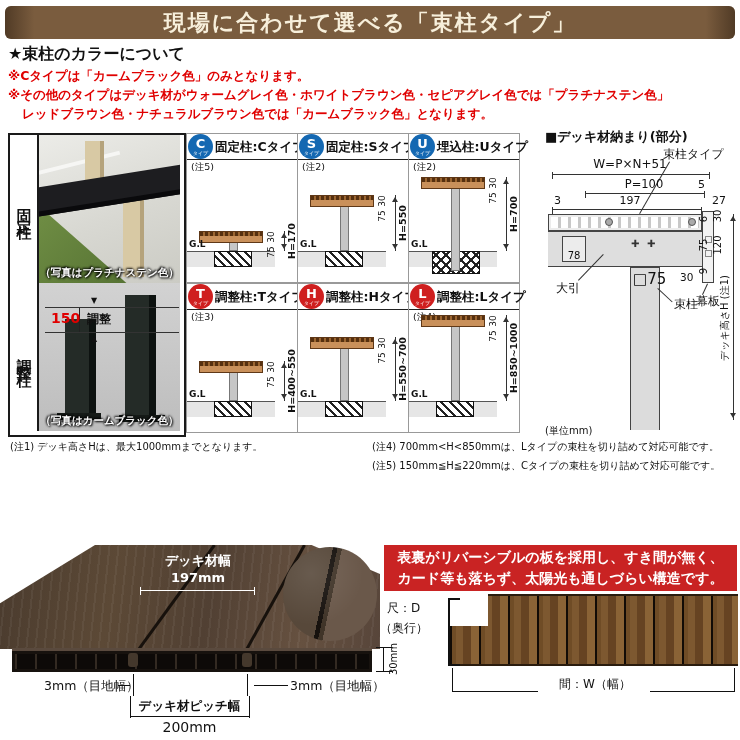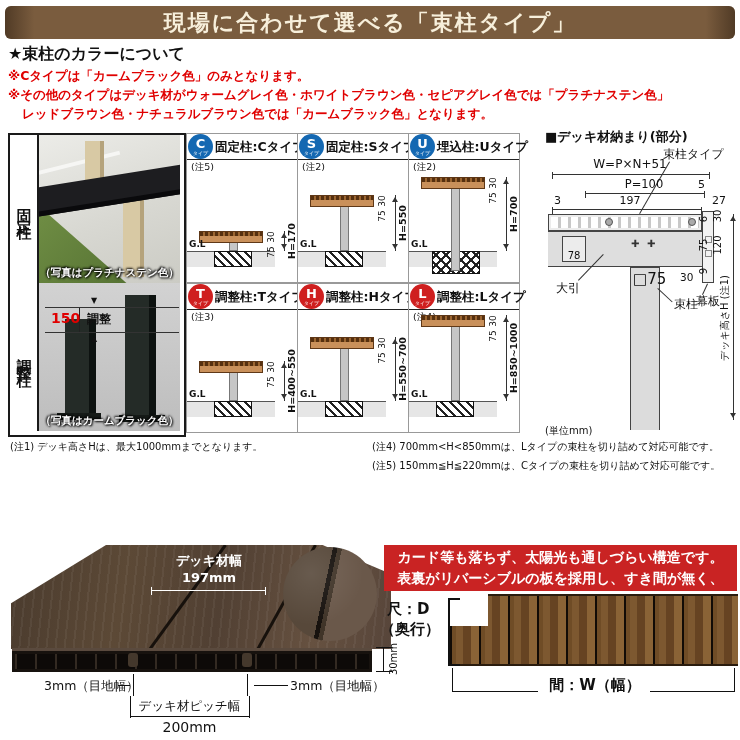--- a/index.html
+++ b/index.html
@@ -92,21 +92,21 @@
   .dpost2{position:absolute;left:85px;top:139px;width:30px;height:163px;background:#dcdcdc;
           border-left:1px solid #444;border-right:1px solid #444;border-top:1px solid #444;box-sizing:border-box;}
   .vline{position:absolute;border-left:1px solid #333;}
   .vline::before{content:'';position:absolute;top:-1px;left:-4px;border:3.5px solid transparent;border-bottom:5px solid #333;}
   .vline::after{content:'';position:absolute;bottom:-1px;left:-4px;border:3.5px solid transparent;border-top:5px solid #333;}
   
   .notetxt{position:absolute;font-size:10px;white-space:nowrap;text-align:center;}
   
   #deckphoto{position:absolute;left:0;top:545px;width:380px;height:104px;
      background:linear-gradient(100deg,#4a3b2e 0%,#5c4936 30%,#514033 55%,#665140 80%,#57453a 100%);
-     clip-path:polygon(25% 0,82% 0,100% 28%,100% 100%,0 100%,0 56%);margin-left:11px;}
+     clip-path:polygon(25% 0,82% 0,100% 28%,100% 100%,0 100%,0 56%);}
   #deckphoto::before{content:'';position:absolute;inset:0;
      background:repeating-linear-gradient(96deg,rgba(255,255,255,.05) 0 2px,transparent 2px 9px);}
   .seam{position:absolute;top:0;width:3px;height:130px;background:#17110c;transform-origin:top center;}
   .wdim{position:absolute;border-top:1.5px solid #fff;}
   .wdim::before,.wdim::after{content:'';position:absolute;top:-4px;width:0;height:8px;border-left:1.5px solid #fff;}
   .wdim::before{left:0;} .wdim::after{right:0;}
   .wtxt{position:absolute;color:#fff;font-size:13px;font-weight:bold;white-space:nowrap;text-align:center;}
   #xsection{position:absolute;left:12px;top:648px;width:360px;height:24px;background:#17120e;border-top:3px solid #5a4a3e;box-sizing:border-box;}
   #xsection::before{content:'';position:absolute;left:3px;right:3px;top:3px;bottom:3px;
      background:repeating-linear-gradient(90deg,#332a22 0 2px,#0d0a08 2px 20px);}
@@ -117,21 +117,21 @@
   #circle-inset{position:absolute;left:283px;top:547px;width:94px;height:94px;border-radius:50%;z-index:5;
      background:radial-gradient(circle at 30% 28%,rgba(255,255,255,.10),transparent 55%),
          linear-gradient(102deg,#57483a 0 44%,#17120e 44% 48%,#403428 48% 52%,#6a584a 52% 100%);}
   #featurebox{position:absolute;left:384px;top:545px;width:353px;height:46px;background:#c92323;
      display:flex;flex-direction:column;align-items:center;justify-content:center;z-index:4;}
   #featurebox div{color:#fff;font-size:14px;font-weight:bold;line-height:21px;white-space:nowrap;}
   #woodpanel{position:absolute;left:450px;top:594px;width:288px;height:72px;
      background:repeating-linear-gradient(90deg,#110b06 0 2px,#6f4c26 2px 6px,#7d5830 6px 13px,#664322 13px 21px,#8a6336 21px 29px);
      border-top:2px solid #2a1c0e;border-bottom:2px solid #2a1c0e;box-sizing:border-box;}
   #panel-notch{position:absolute;left:450px;top:594px;width:38px;height:32px;background:#fff;z-index:2;}
-  .bigjp{position:absolute;font-size:15px;font-weight:bold;white-space:nowrap;}
+  .bigjp{position:absolute;font-size:12px;font-weight:normal;white-space:nowrap;}
   #depth-bracket{position:absolute;left:448px;top:598px;width:10px;height:64px;
      border-left:2px solid #111;border-top:2px solid #111;border-bottom:2px solid #111;z-index:3;}
   .redref{position:absolute;color:#e00000;font-size:14px;font-weight:bold;white-space:nowrap;}
 </style>
 </head>
 <body>
 
 <div id="page">
 
   <div class="banner" style="top:6px">
@@ -381,36 +381,36 @@
   <div class="joint" style="left:128px"></div>
   <div class="joint" style="left:242px"></div>
 
   <span class="lbl" style="left:44px;top:678px">3mm（目地幅）</span>
   <div class="blk" style="left:118px;top:685px;width:12px"></div>
   <div class="blkv" style="left:133px;top:674px;height:22px"></div>
   <span class="lbl" style="left:290px;top:678px">3mm（目地幅）</span>
   <div class="blk" style="left:254px;top:685px;width:34px"></div>
   <div class="blkv" style="left:247px;top:674px;height:22px"></div>
 
-  <span class="lbl" style="left:130px;top:698px;width:119px;text-align:center;font-weight:normal">デッキ材ピッチ幅</span>
+  <span class="lbl" style="left:130px;top:698px;width:119px;text-align:center;font-weight:bold">デッキ材ピッチ幅</span>
   <div class="blkv" style="left:130px;top:696px;height:22px"></div>
   <div class="blkv" style="left:249px;top:696px;height:22px"></div>
   <div class="blk" style="left:130px;top:716px;width:119px"></div>
   <span class="lbl" style="left:130px;top:719px;width:119px;text-align:center;font-size:14px">200mm</span>
 
   <div class="blk" style="left:376px;top:647px;width:16px"></div>
   <div class="blk" style="left:376px;top:671px;width:16px"></div>
   <div class="blkv" style="left:383px;top:647px;height:24px"></div>
   <span class="vdim vd10" style="left:393px;top:659px">30mm</span>
 
   <div id="circle-inset"></div>
 
   <div id="featurebox">
+    <div>表裏がリバーシブルの板を採用し、すき間が無く、</div>
     <div>カード等も落ちず、太陽光も通しづらい構造です。</div>
-    <div>表裏がリバーシブルの板を採用し、すき間が無く、</div>
   </div>
 
   <div id="woodpanel"></div>
   <div id="panel-notch"></div>
   <span class="bigjp" style="left:387px;top:600px">尺：D</span>
   <span class="bigjp" style="left:380px;top:620px">（奥行）</span>
   <div id="depth-bracket"></div>
 
   <span class="bigjp" style="left:540px;top:676px;width:110px;text-align:center">間：W（幅）</span>
   <div class="blkv" style="left:452px;top:668px;height:24px"></div>

